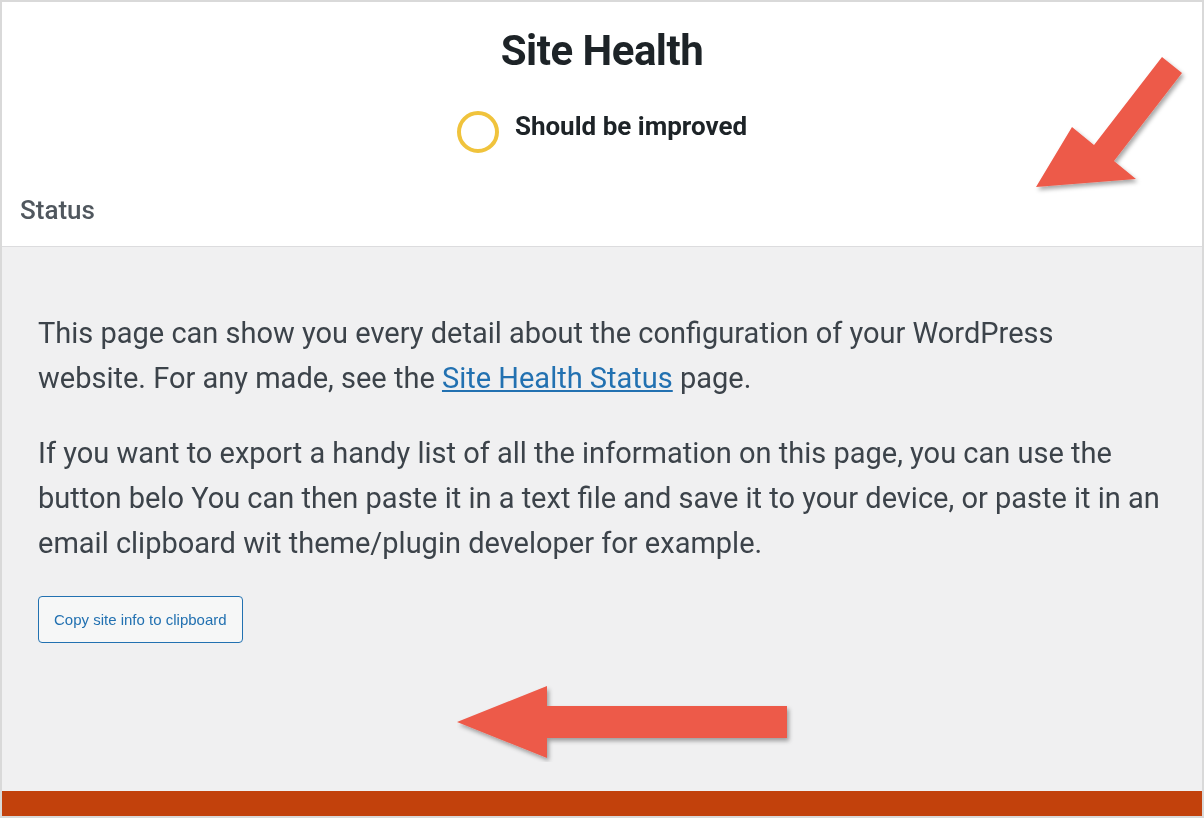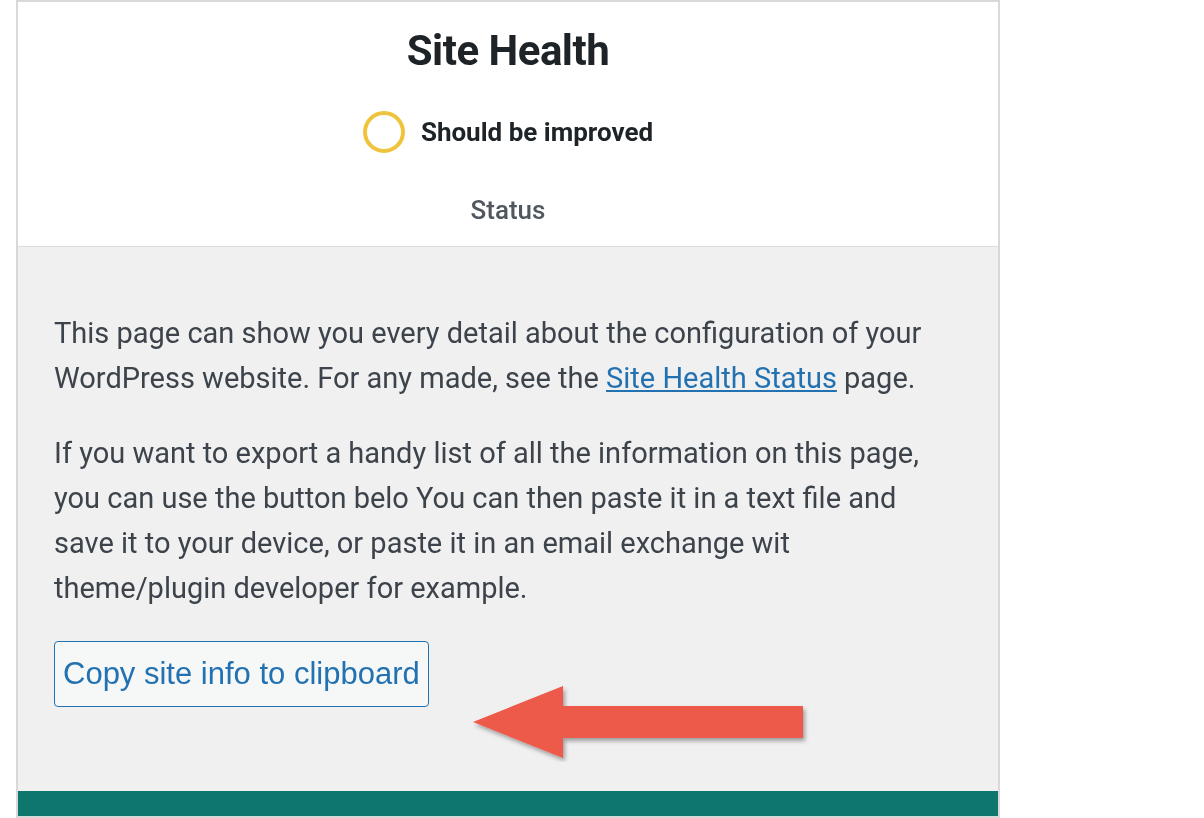--- a/index.html
+++ b/index.html
@@ -1,30 +1,30 @@
 <!DOCTYPE html>
 <html><head>
 <meta charset="utf-8">
 <style>
   * { box-sizing: border-box; margin: 0; padding: 0; }
   html, body { width: 1204px; height: 818px; font-family: -apple-system, BlinkMacSystemFont, "Segoe UI", Roboto, sans-serif; color: #1d2327; }
-  .frame { width: 984px; height: 818px; border: 2px solid #d9d9d9; position: relative; overflow: hidden; background: #0f766e; margin-left: 16px; }
+  .frame { width: 1204px; height: 818px; border: 2px solid #d9d9d9; position: relative; overflow: hidden; background: #c2410c; }
   .header { background: #fff; padding-top: 24px; border-bottom: 1px solid #dcdcde; position: relative; }
   .page-title { text-align: center; font-size: 42px; font-weight: 700; letter-spacing: -0.5px; }
-  .status-row { display: flex; align-items: center; justify-content: center; margin-top: 36px; gap: 16px; }
+  .status-row { display: flex; align-items: flex-start; justify-content: center; margin-top: 36px; gap: 16px; }
   .progress-circle { width: 42px; height: 42px; border: 4px solid #f0c33c; border-radius: 50%; }
   .status-label { font-size: 26px; font-weight: 700; color: #1d2327; }
-  .tabs { display: flex; justify-content: center; margin-top: 42px; }
+  .tabs { display: flex; justify-content: flex-end; margin-top: 42px; flex-direction: column; }
   .tab { font-size: 26px; font-weight: 500; color: #50575e; padding: 0 18px 16px 18px; cursor: pointer; border-bottom: 5px solid transparent; }
   .tab.active { font-weight: 700; color: #1d2327; border-bottom-color: #2271b1; }
   .body { background: #f0f0f1; padding: 64px 36px 36px 36px; height: calc(100% - 270px); }
   .section-title { font-size: 34px; font-weight: 700; margin-bottom: 36px; }
   .para { font-size: 29px; line-height: 1.55; color: #3c434a; margin-bottom: 30px; max-width: 1180px; }
   .inline-link { color: #2271b1; text-decoration: underline; }
-  .btn { display: inline-block; border: 1px solid #2271b1; color: #2271b1; background: #f6f7f7; font-size: 31px; padding: 14px 8px; border-radius: 4px; cursor: pointer; }
+  .btn { display: inline-block; border: 1px solid #2271b1; color: #2271b1; background: #f6f7f7; font-size: 15px; padding: 14px 15px; border-radius: 4px; cursor: pointer; }
   
   .arrow { position: absolute; pointer-events: none; }
 </style>
 </head>
 <body>
 
 <div class="frame">
 
   <div class="header">
     <h1 class="page-title">Site Health</h1>
@@ -40,21 +40,21 @@
   </div>
 
   <div class="body">
 
     <p class="para">
       <span>This page can show you every detail about the configuration of your WordPress website. For any made, see the </span>
       <a href="#" class="inline-link">Site Health Status</a>
       <span> page.</span>
     </p>
 
-    <p class="para">If you want to export a handy list of all the information on this page, you can use the button belo You can then paste it in a text file and save it to your device, or paste it in an email exchange wit theme/plugin developer for example.</p>
+    <p class="para">If you want to export a handy list of all the information on this page, you can use the button belo You can then paste it in a text file and save it to your device, or paste it in an email clipboard wit theme/plugin developer for example.</p>
 
     <button class="btn">Copy site info to clipboard</button>
   </div>
 
   <svg class="arrow" style="left:1000px; top:25px; width:200px; height:190px;" viewBox="0 0 200 190">
     <defs>
       <filter id="ds1" x="-20%" y="-20%" width="140%" height="140%">
         <feDropShadow dx="2" dy="3" stdDeviation="2" flood-color="rgba(0,0,0,0.35)"></feDropShadow>
       </filter>
     </defs>

